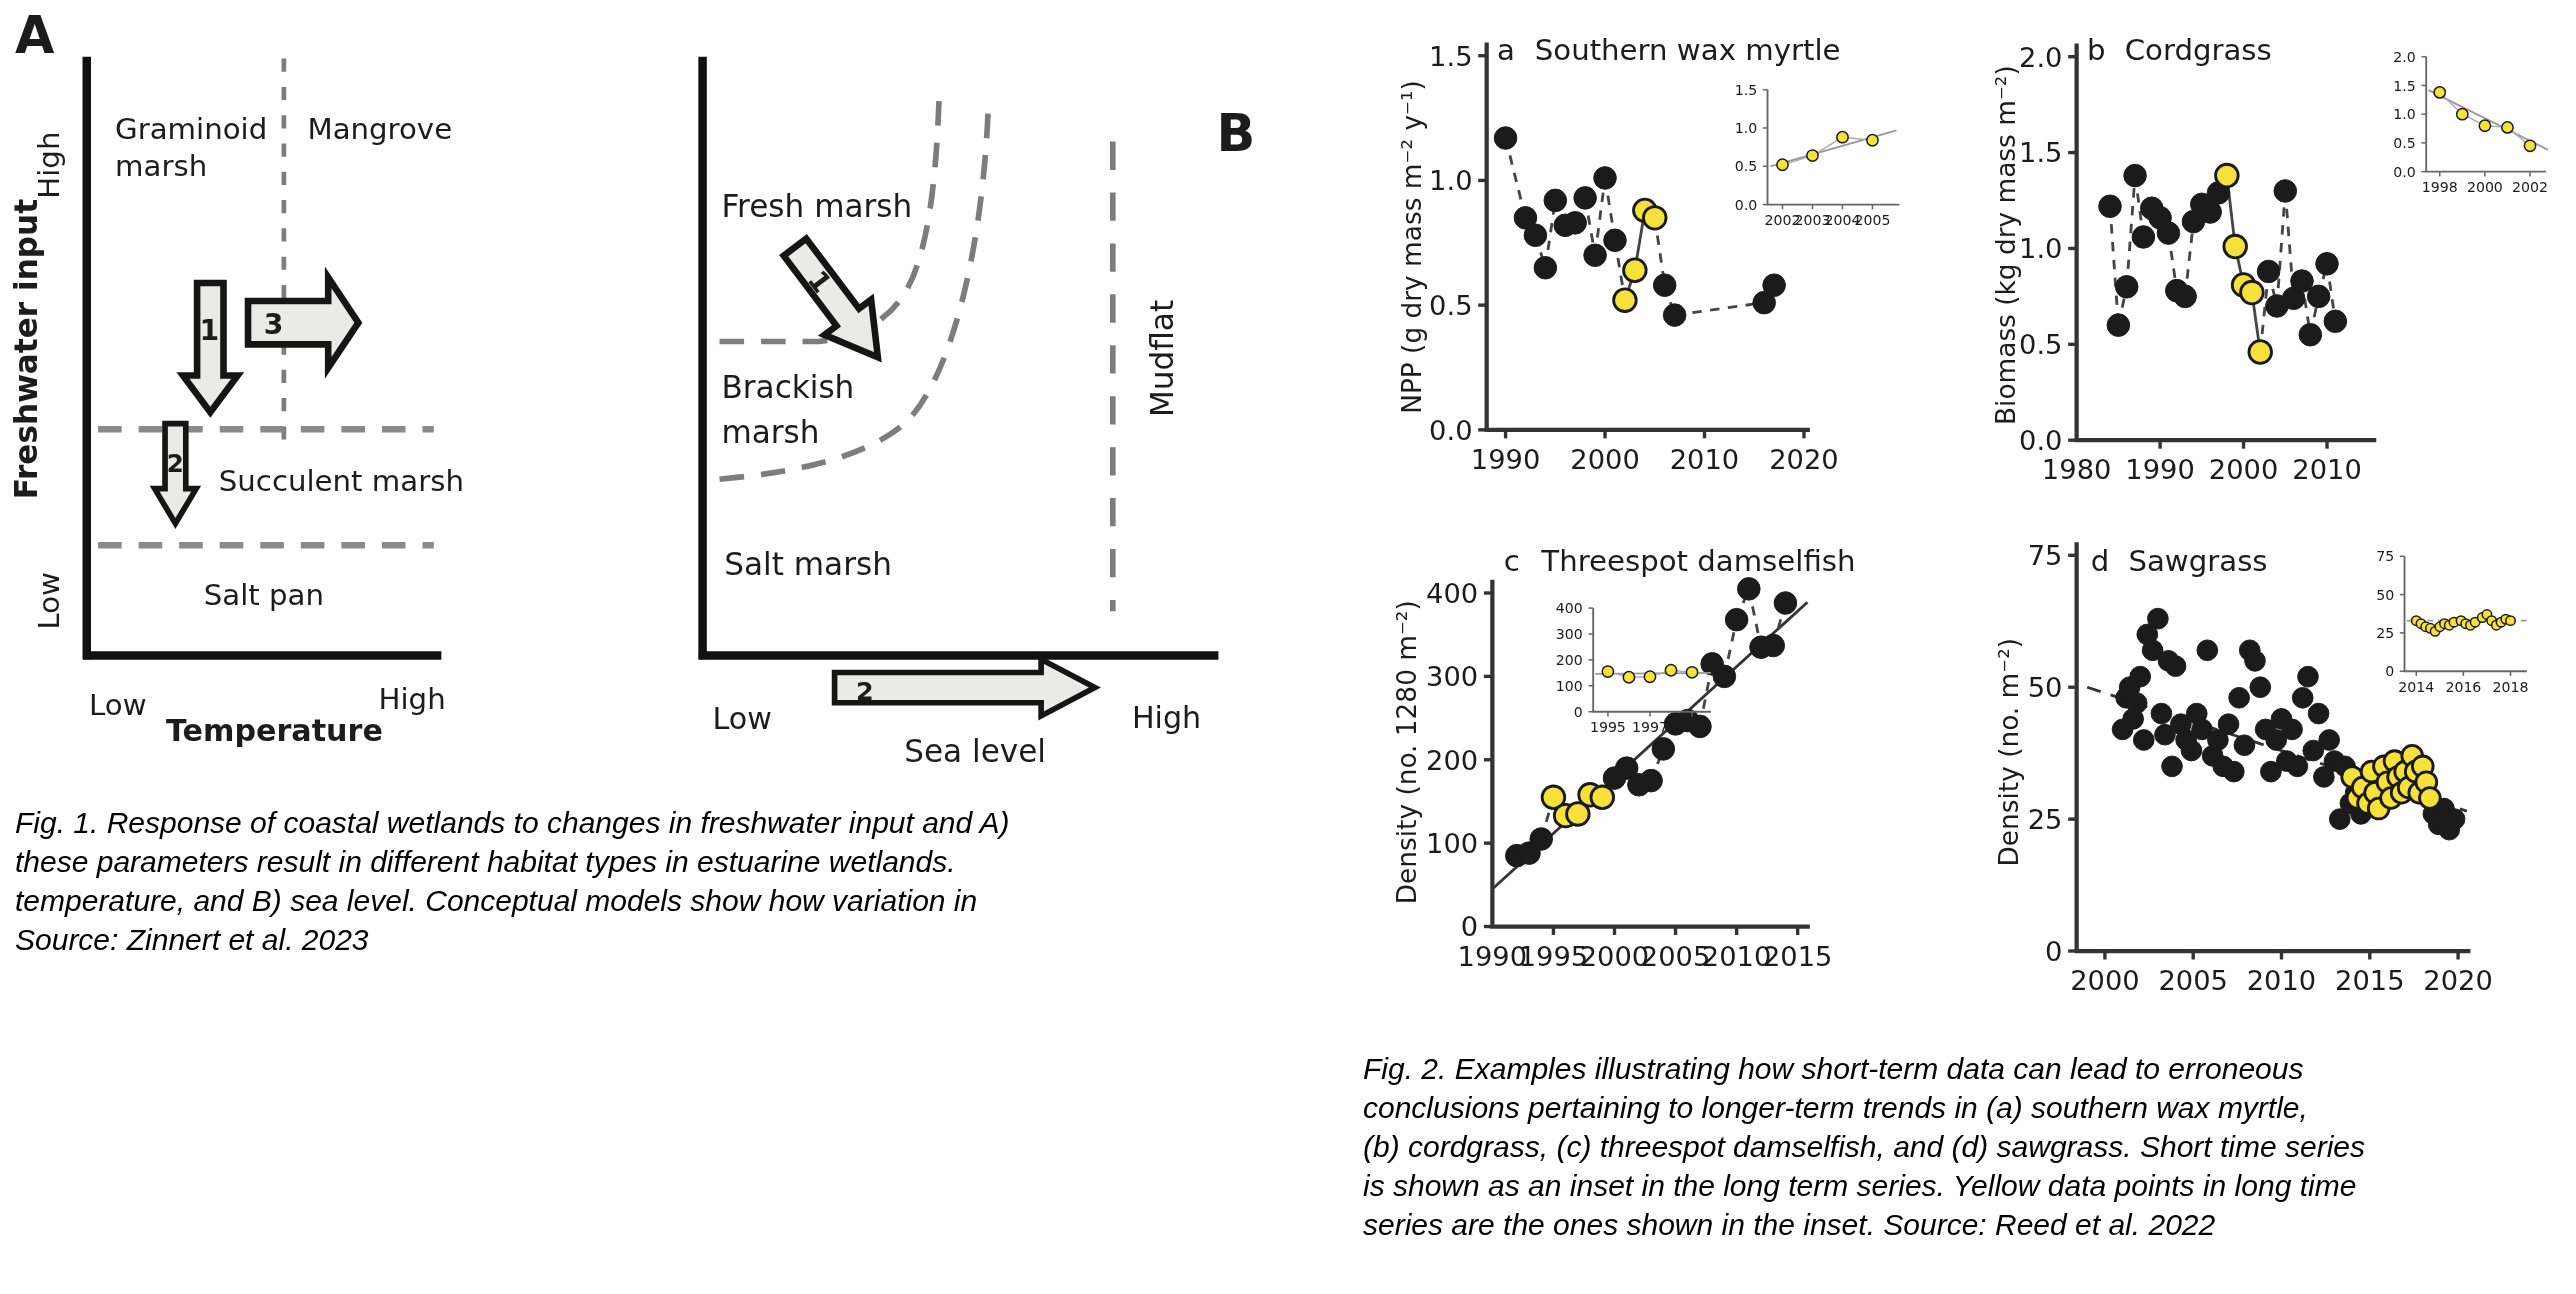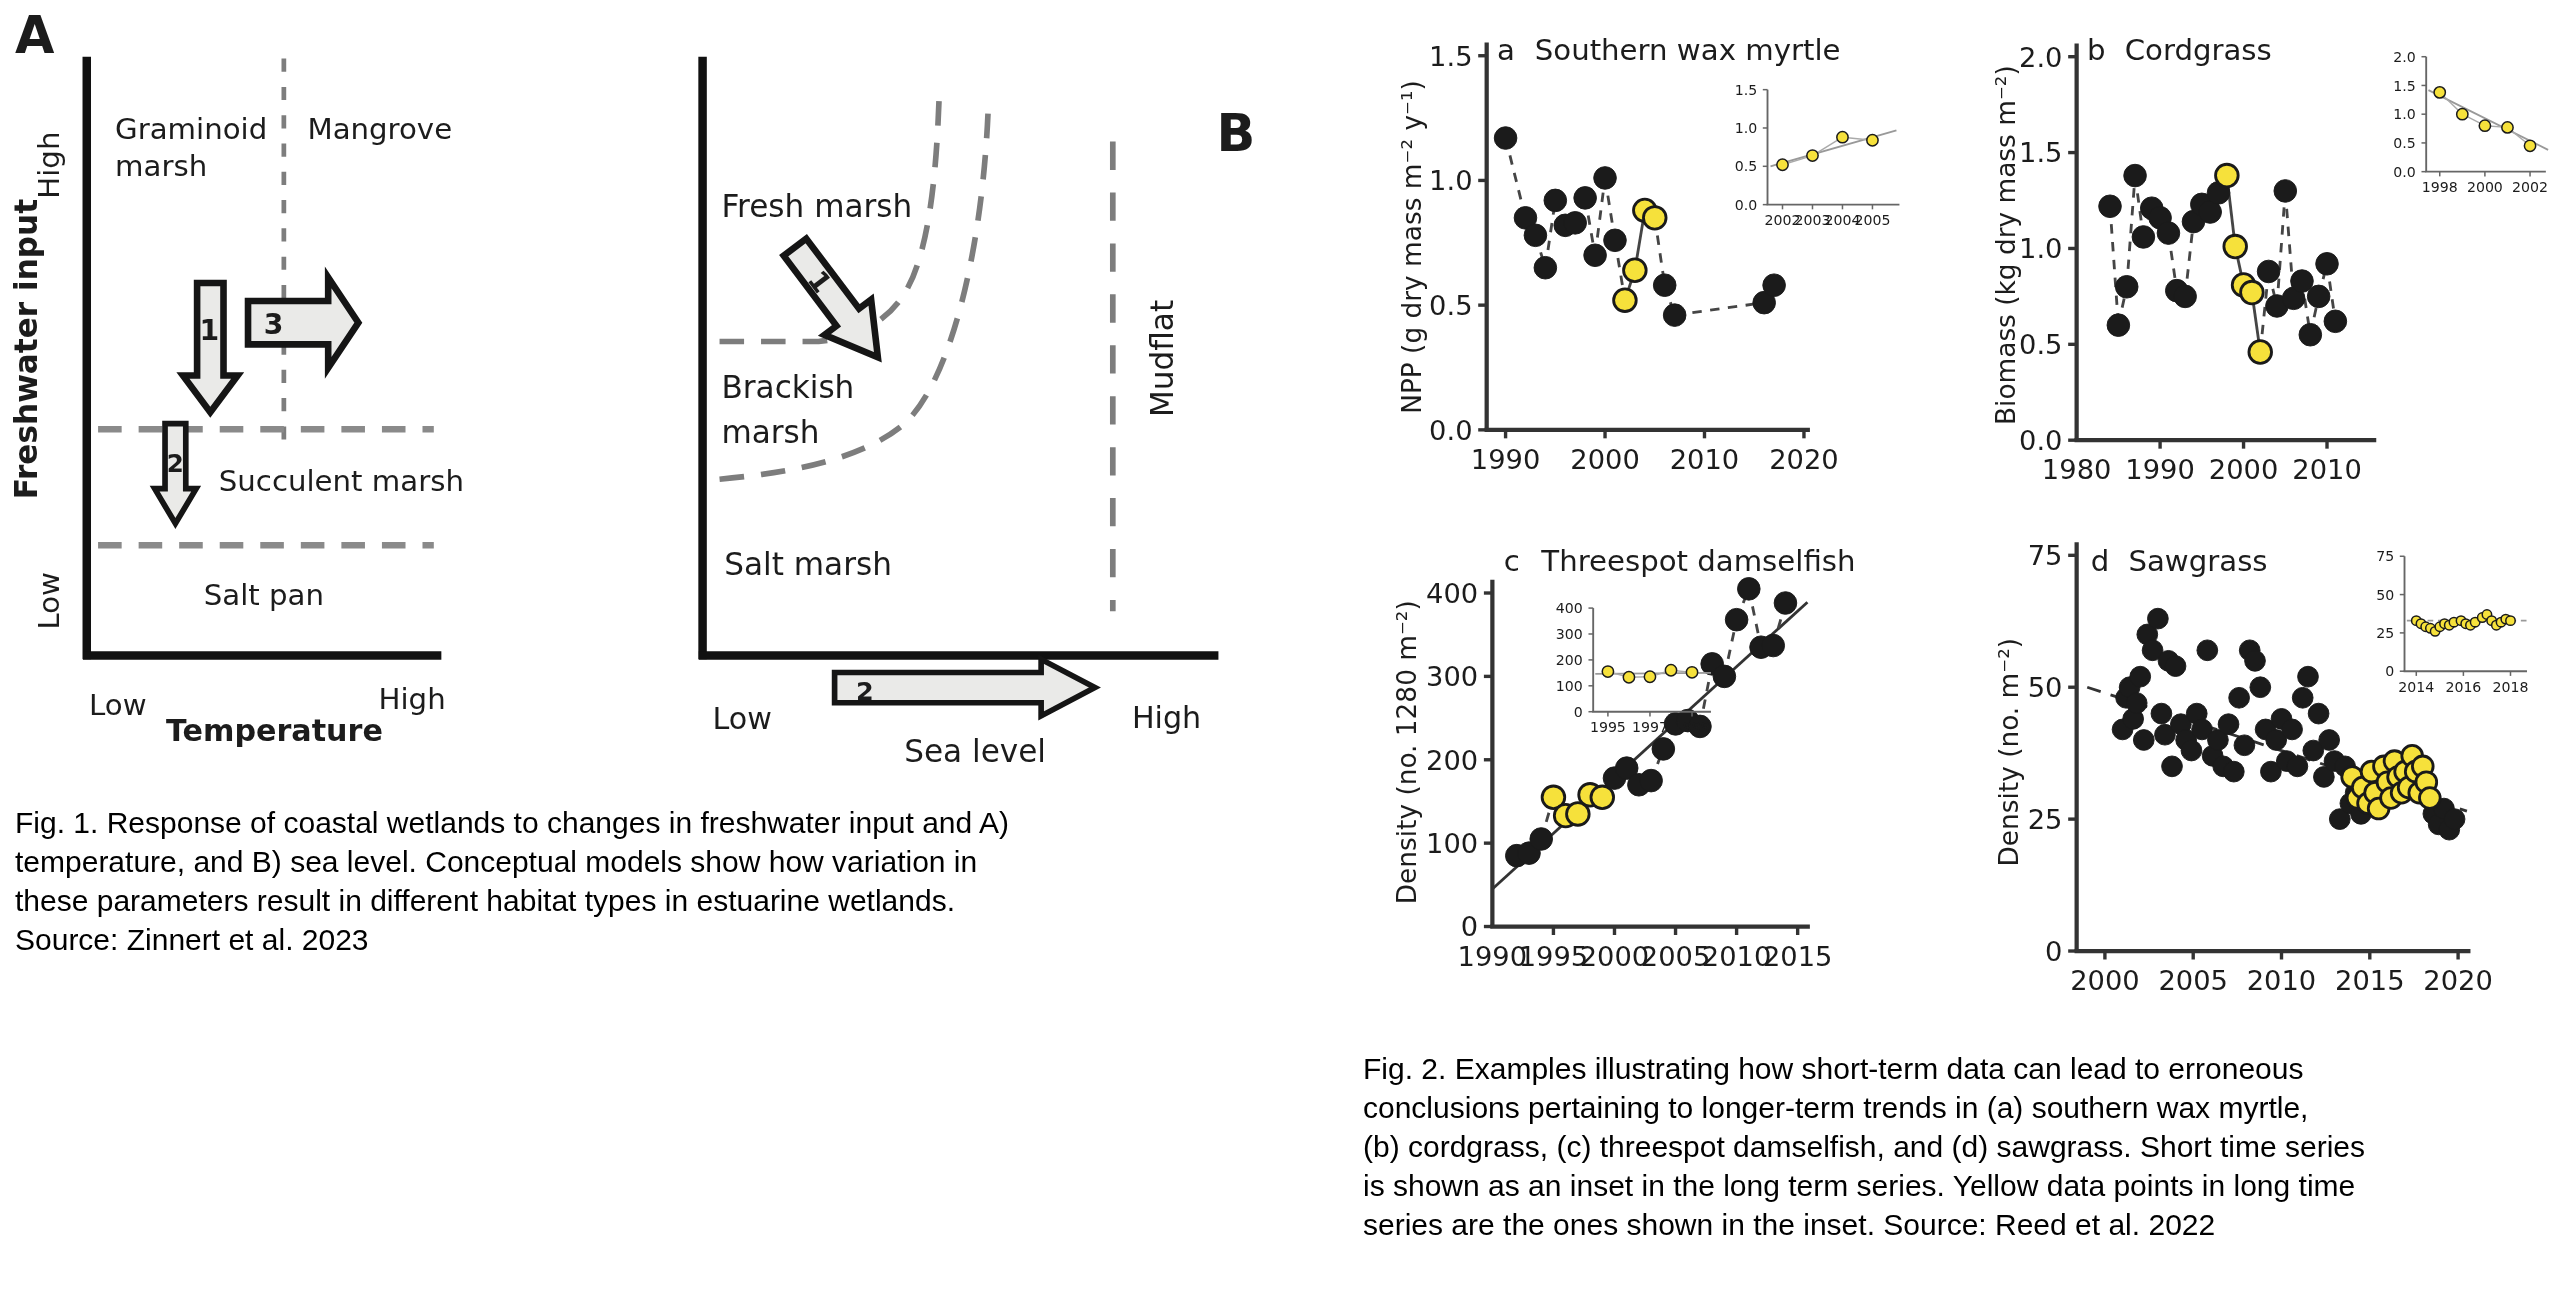--- a/index.html
+++ b/index.html
@@ -1,19 +1,19 @@
 <!DOCTYPE html>
 <html style="font-size:15px"><head>
 <meta charset="utf-8">
 <style>
   html,body{margin:0;padding:0;background:#fff;}
   body{font-family:"DejaVu Sans",sans-serif;}
   .canvas{position:relative;width:2576px;height:1295px;background:#ffffff;overflow:hidden;}
   .canvas>svg{position:absolute;}
-  .cap{position:absolute;font-family:"Liberation Sans",sans-serif;font-size:30px;line-height:39px;color:#000;}
+  .cap{position:absolute;font-family:"Liberation Sans",sans-serif;font-size:30px;line-height:39px;color:#000;font-style:italic;}
   svg text{fill:#1c1c1c;}
 </style>
 </head>
 <body>
 
 <div class="canvas">
 
   <svg viewBox="0 0 1440 830" style="left:0;top:0;width:1358px;height:783px">
 
     <text x="16" y="56" font-size="54" font-weight="bold">A</text>
@@ -66,22 +66,22 @@
 
     <polygon points="885,713 1104,713 1104,699 1161,729 1104,759 1104,745 885,745" fill="#eaeae8" stroke="#151515" stroke-width="6" stroke-linejoin="miter"></polygon>
     <text x="917" y="742" text-anchor="middle" font-size="27" font-weight="600">2</text>
     <text x="787" y="773" text-anchor="middle" font-size="32">Low</text>
     <text x="1237" y="772" text-anchor="middle" font-size="32">High</text>
     <text x="1034" y="808" text-anchor="middle" font-size="33">Sea level</text>
   </svg>
 
   <div class="cap" style="left:15px;top:803px;width:1235px">
     <div>Fig. 1. Response of coastal wetlands to changes in freshwater input and A)</div>
+    <div>these parameters result in different habitat types in estuarine wetlands.</div>
     <div>temperature, and B) sea level. Conceptual models show how variation in</div>
-    <div>these parameters result in different habitat types in estuarine wetlands.</div>
     <div>Source: Zinnert et al. 2023</div>
   </div>
 
   <svg viewBox="0 0 590 560" style="left:1367px;top:0;width:556px;height:528px">
       <line x1="127" y1="45" x2="127" y2="456" stroke="#333" stroke-width="4.5"></line>
       <line x1="124.75" y1="456" x2="470" y2="456" stroke="#333" stroke-width="4.5"></line>
       <line x1="118" y1="456" x2="127" y2="456" stroke="#333" stroke-width="3.6"></line>
       <text x="112" y="466.44" text-anchor="end" font-size="29">0.0</text>
       <line x1="118" y1="323.6666666666667" x2="127" y2="323.6666666666667" stroke="#333" stroke-width="3.6"></line>
       <text x="112" y="334.1066666666667" text-anchor="end" font-size="29">0.5</text>

